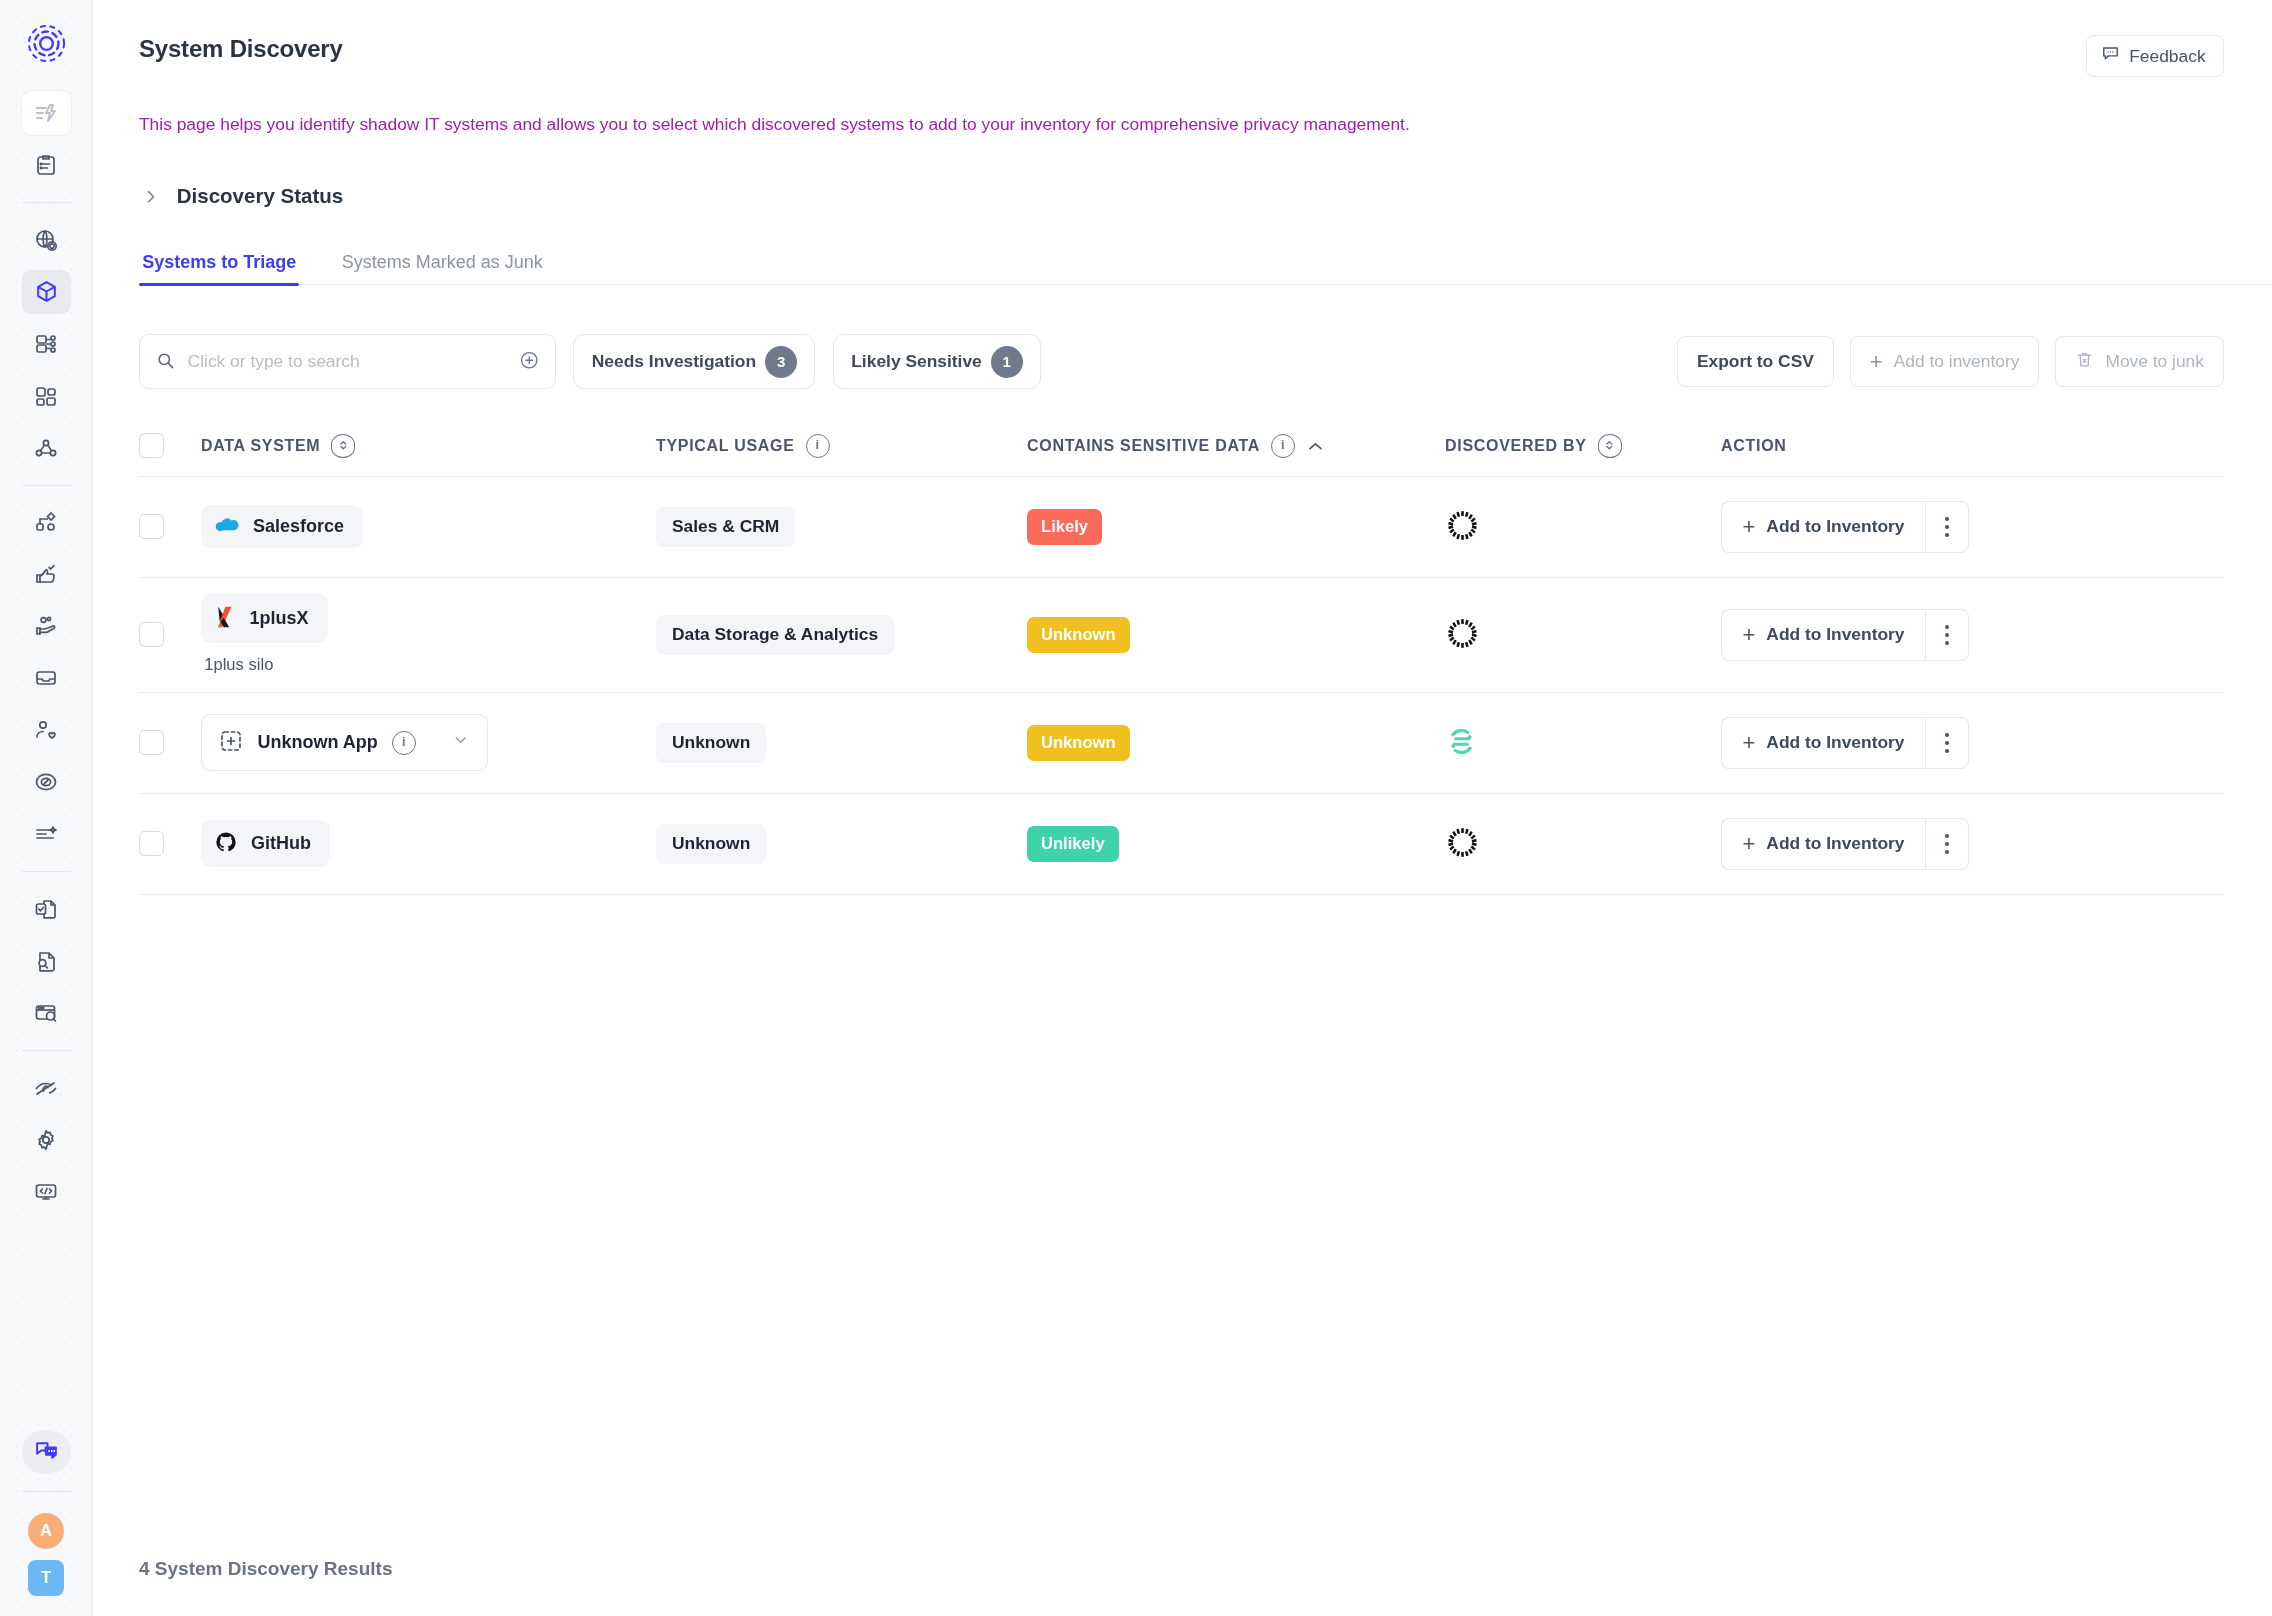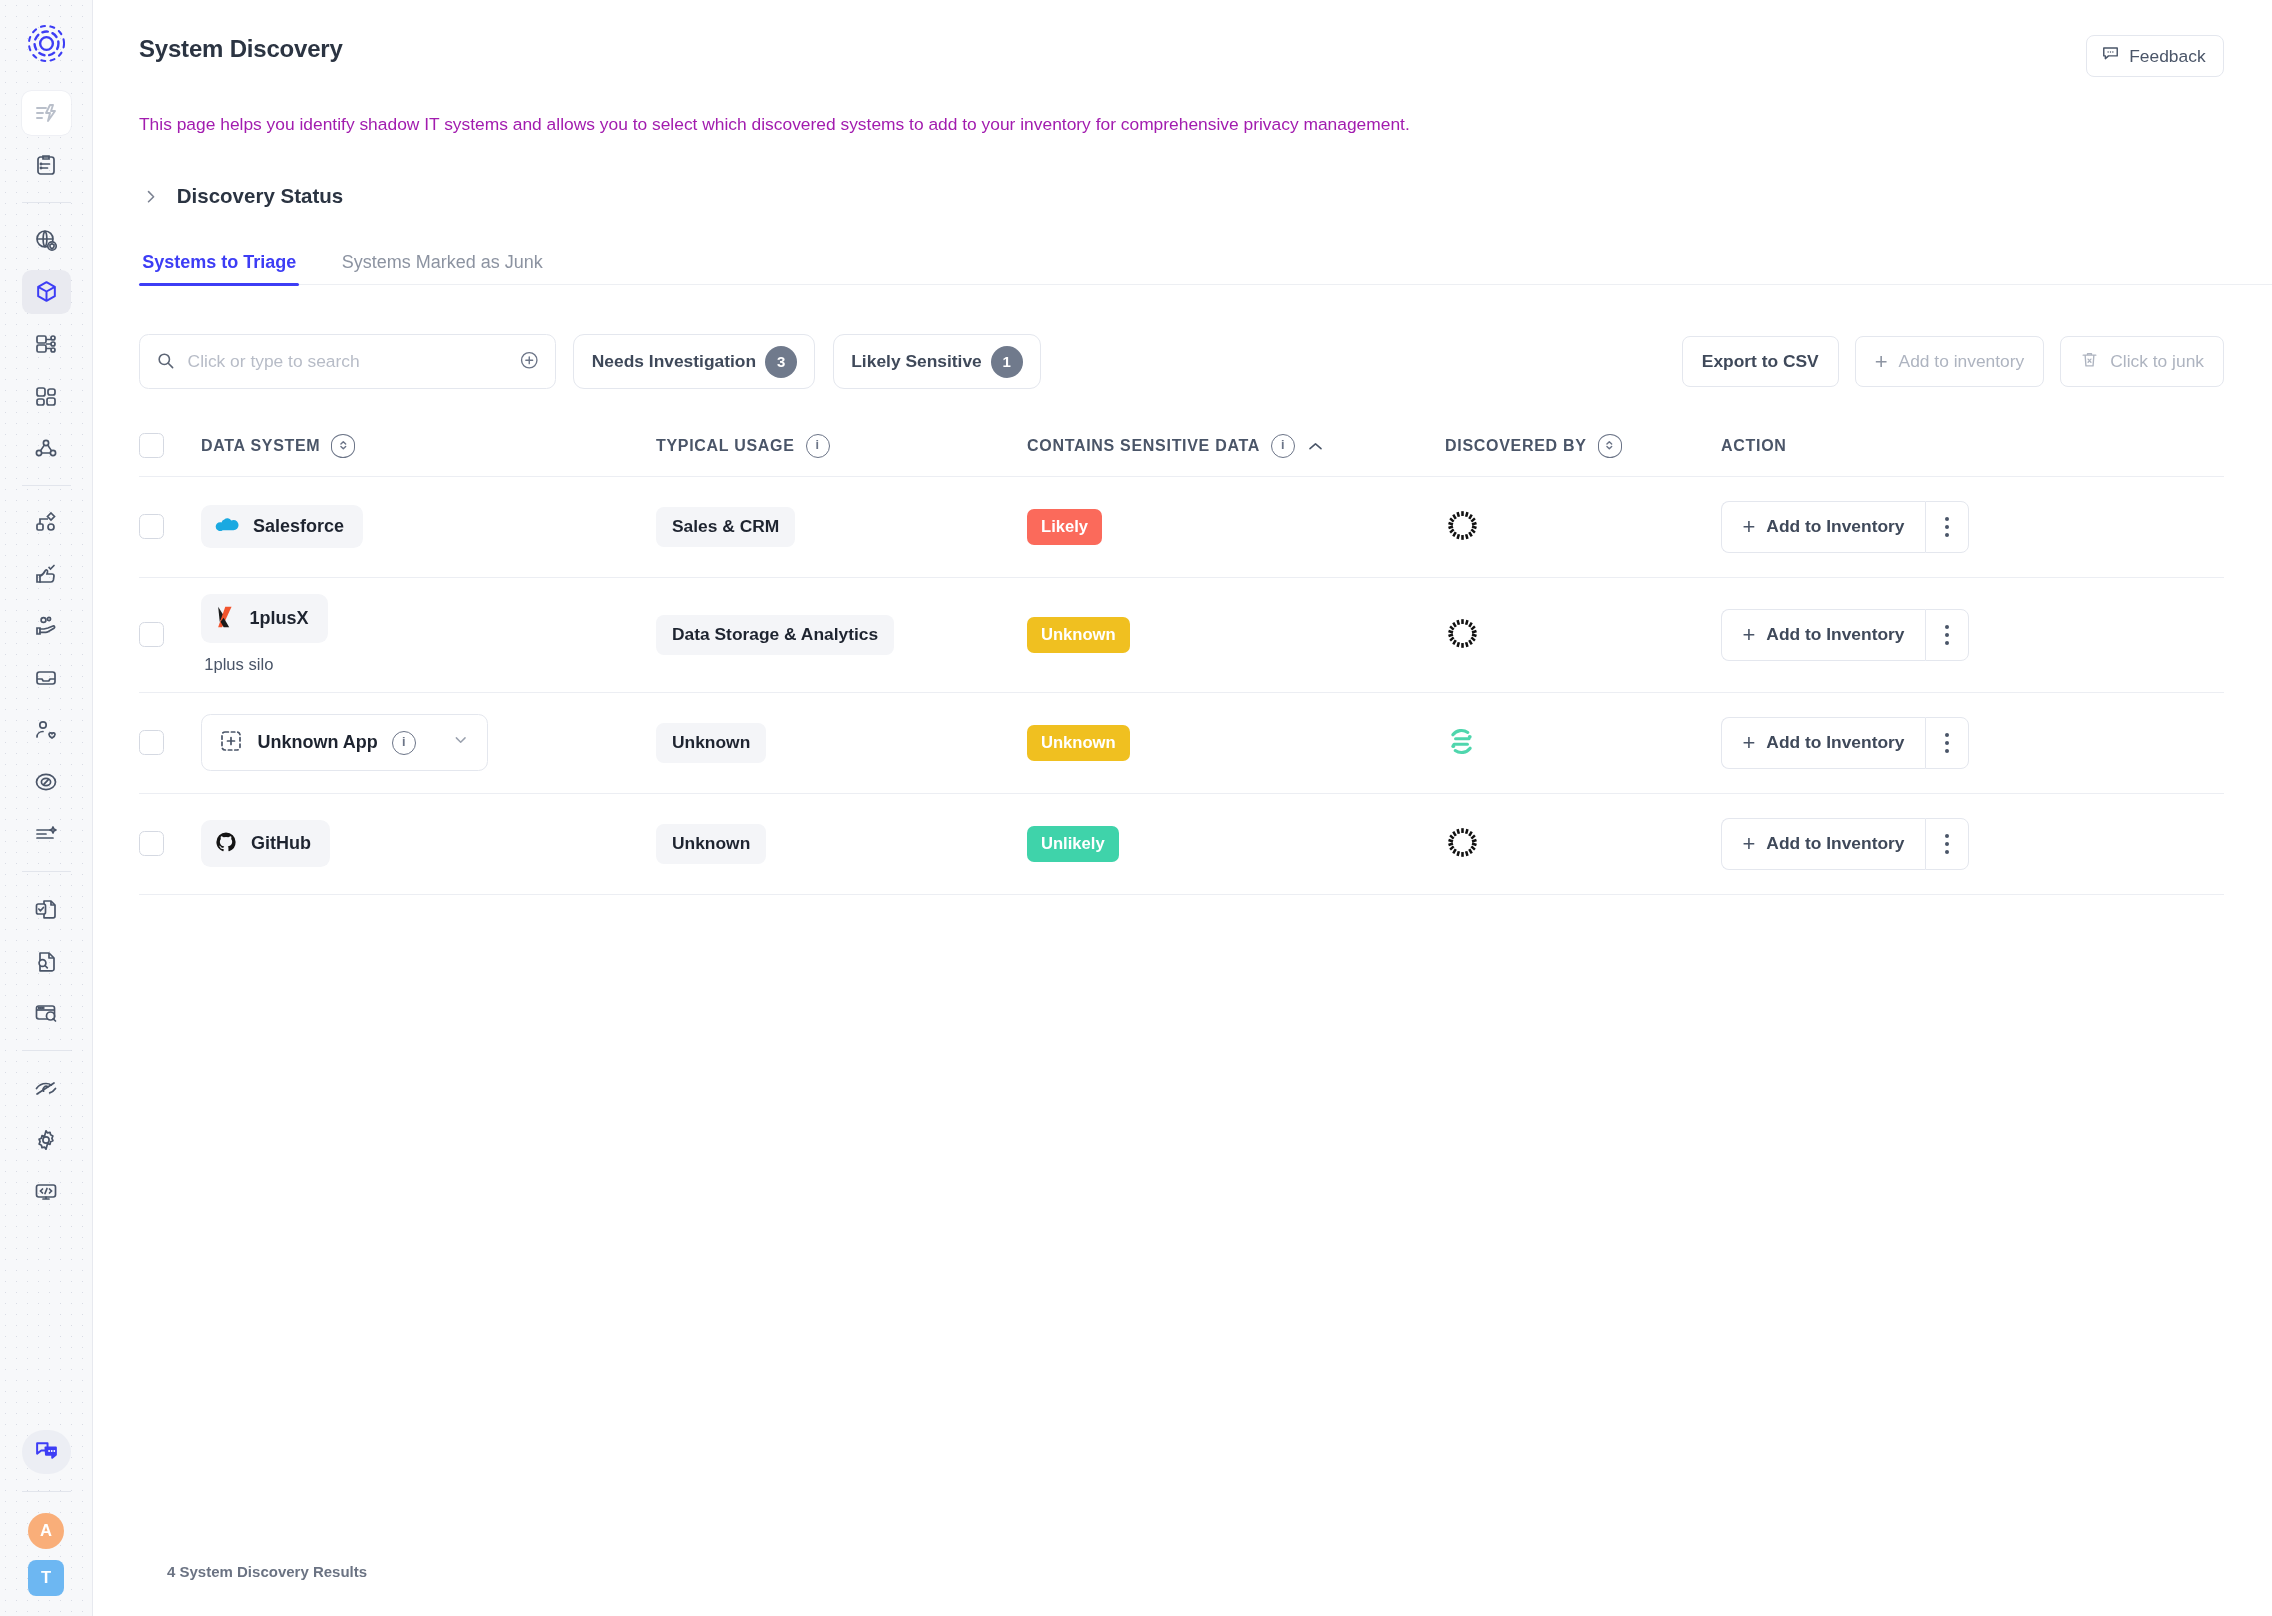--- a/index.html
+++ b/index.html
@@ -150,21 +150,21 @@
     font-size: 17.4px; font-weight: 600; color:#3f495a;
   }
   .act-kebab {
     display:flex; align-items:center; justify-content:center; width: 44px; height: 52px;
     border:0.8px solid #e4e7ee; border-radius: 0 8px 8px 0; background:#fff; color:#4a5568;
     font-size: 20.5px; letter-spacing: 0; line-height: 0.6;
   }
   .kebab-dots { display:flex; flex-direction:column; gap:4px; }
   .kebab-dots i { width:4px; height:4px; border-radius:50%; background:#4a5568; display:block; }
 
-  .results { position:absolute; left: 46px; bottom: 36px; font-size: 15px; font-weight: 700; color:#6b7383;margin-left:28px; }
+  .results { position:absolute; left: 46px; bottom: 36px; font-size: 19px; font-weight: 700; color:#6b7383; }
 
   .plus { font-size: 22px; color:#8e95a3; line-height: 1; font-weight: 400; }
   .plus.dark { color:#4a5568; }
 </style>
 </head>
 <body>
 
 <div class="app">
 
   <nav class="sidebar">
@@ -470,21 +470,21 @@
           <span class="plus">+</span>
           <span>Add to inventory</span>
         </button>
         <button class="tb-btn muted">
           <span>
             <svg width="19" height="19" viewBox="0 0 24 24" fill="none" stroke="#aeb4c0" stroke-width="1.7" stroke-linecap="round" stroke-linejoin="round">
               <path d="M4 6.5h16M9.5 6.5V4.5h5v2M6.5 6.5l1 13.5h9l1-13.5"></path>
                 <path d="M10.2 11.5l3.6 4M13.8 11.5l-3.6 4"></path>
             </svg>
           </span>
-          <span>Click to junk</span>
+          <span>Move to junk</span>
         </button>
       </div>
     </div>
 
     <div class="table">
 
       <div class="trow thead">
         <div class="c-check">
           <span class="cbox"></span>
         </div>

